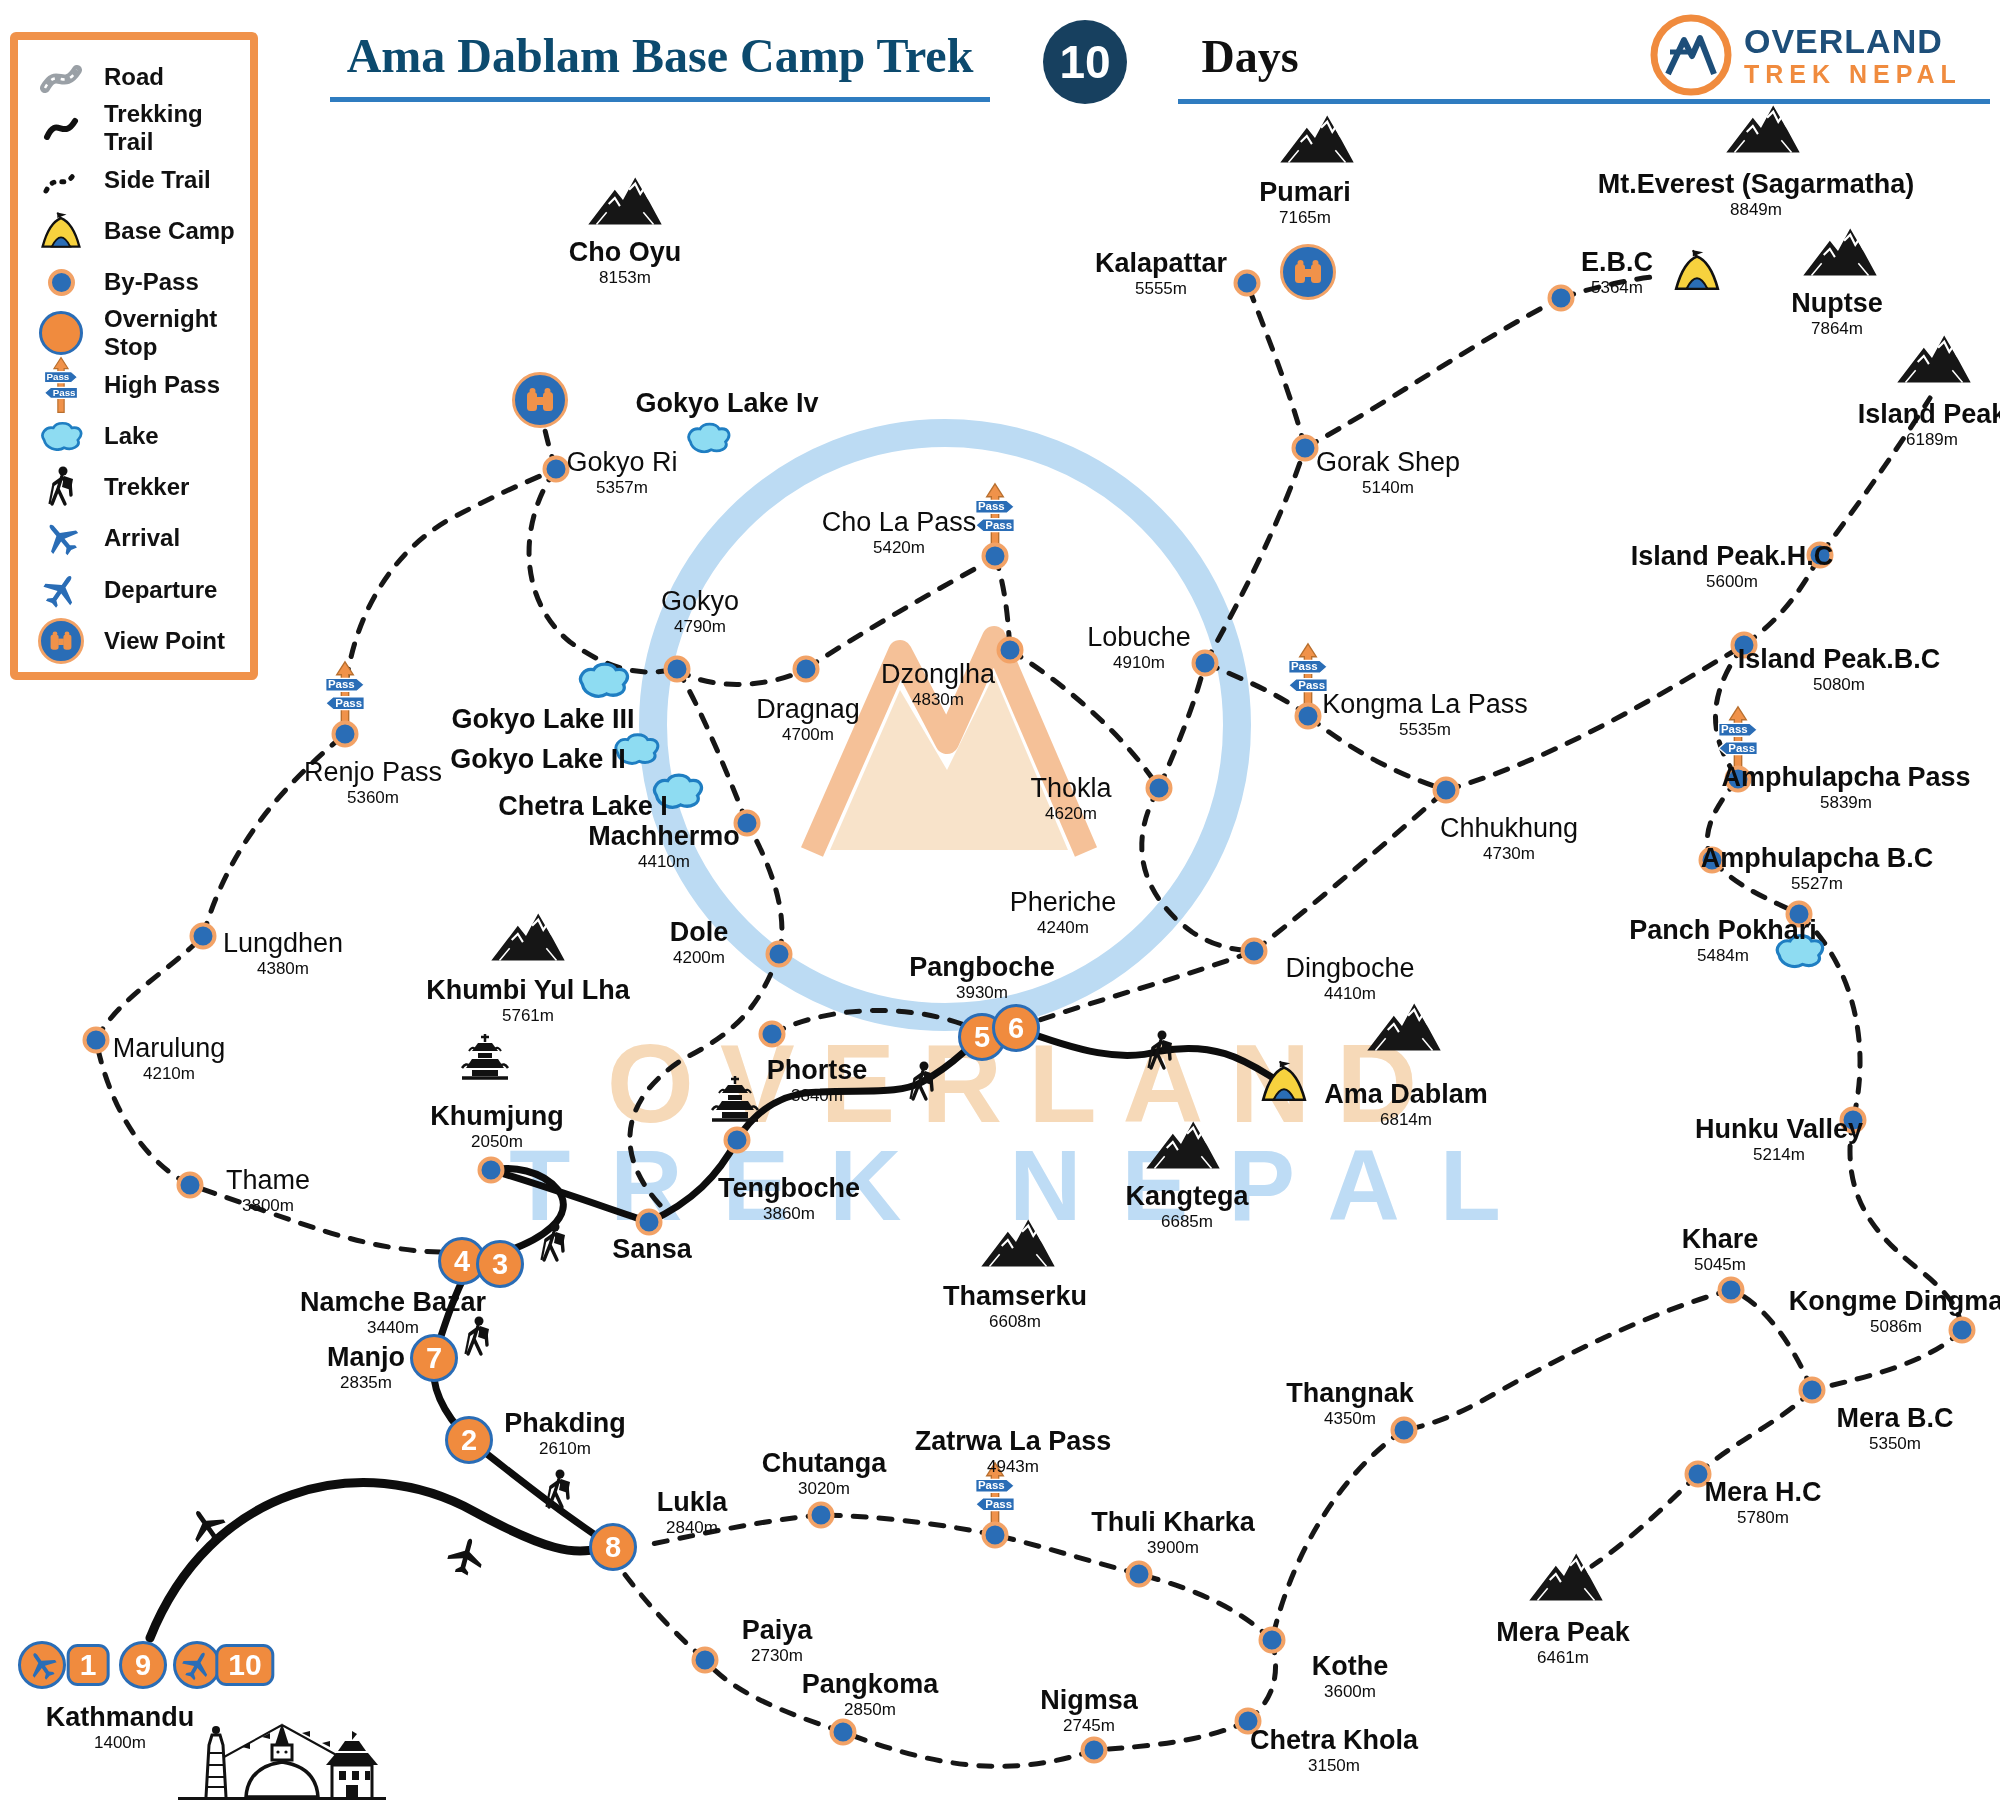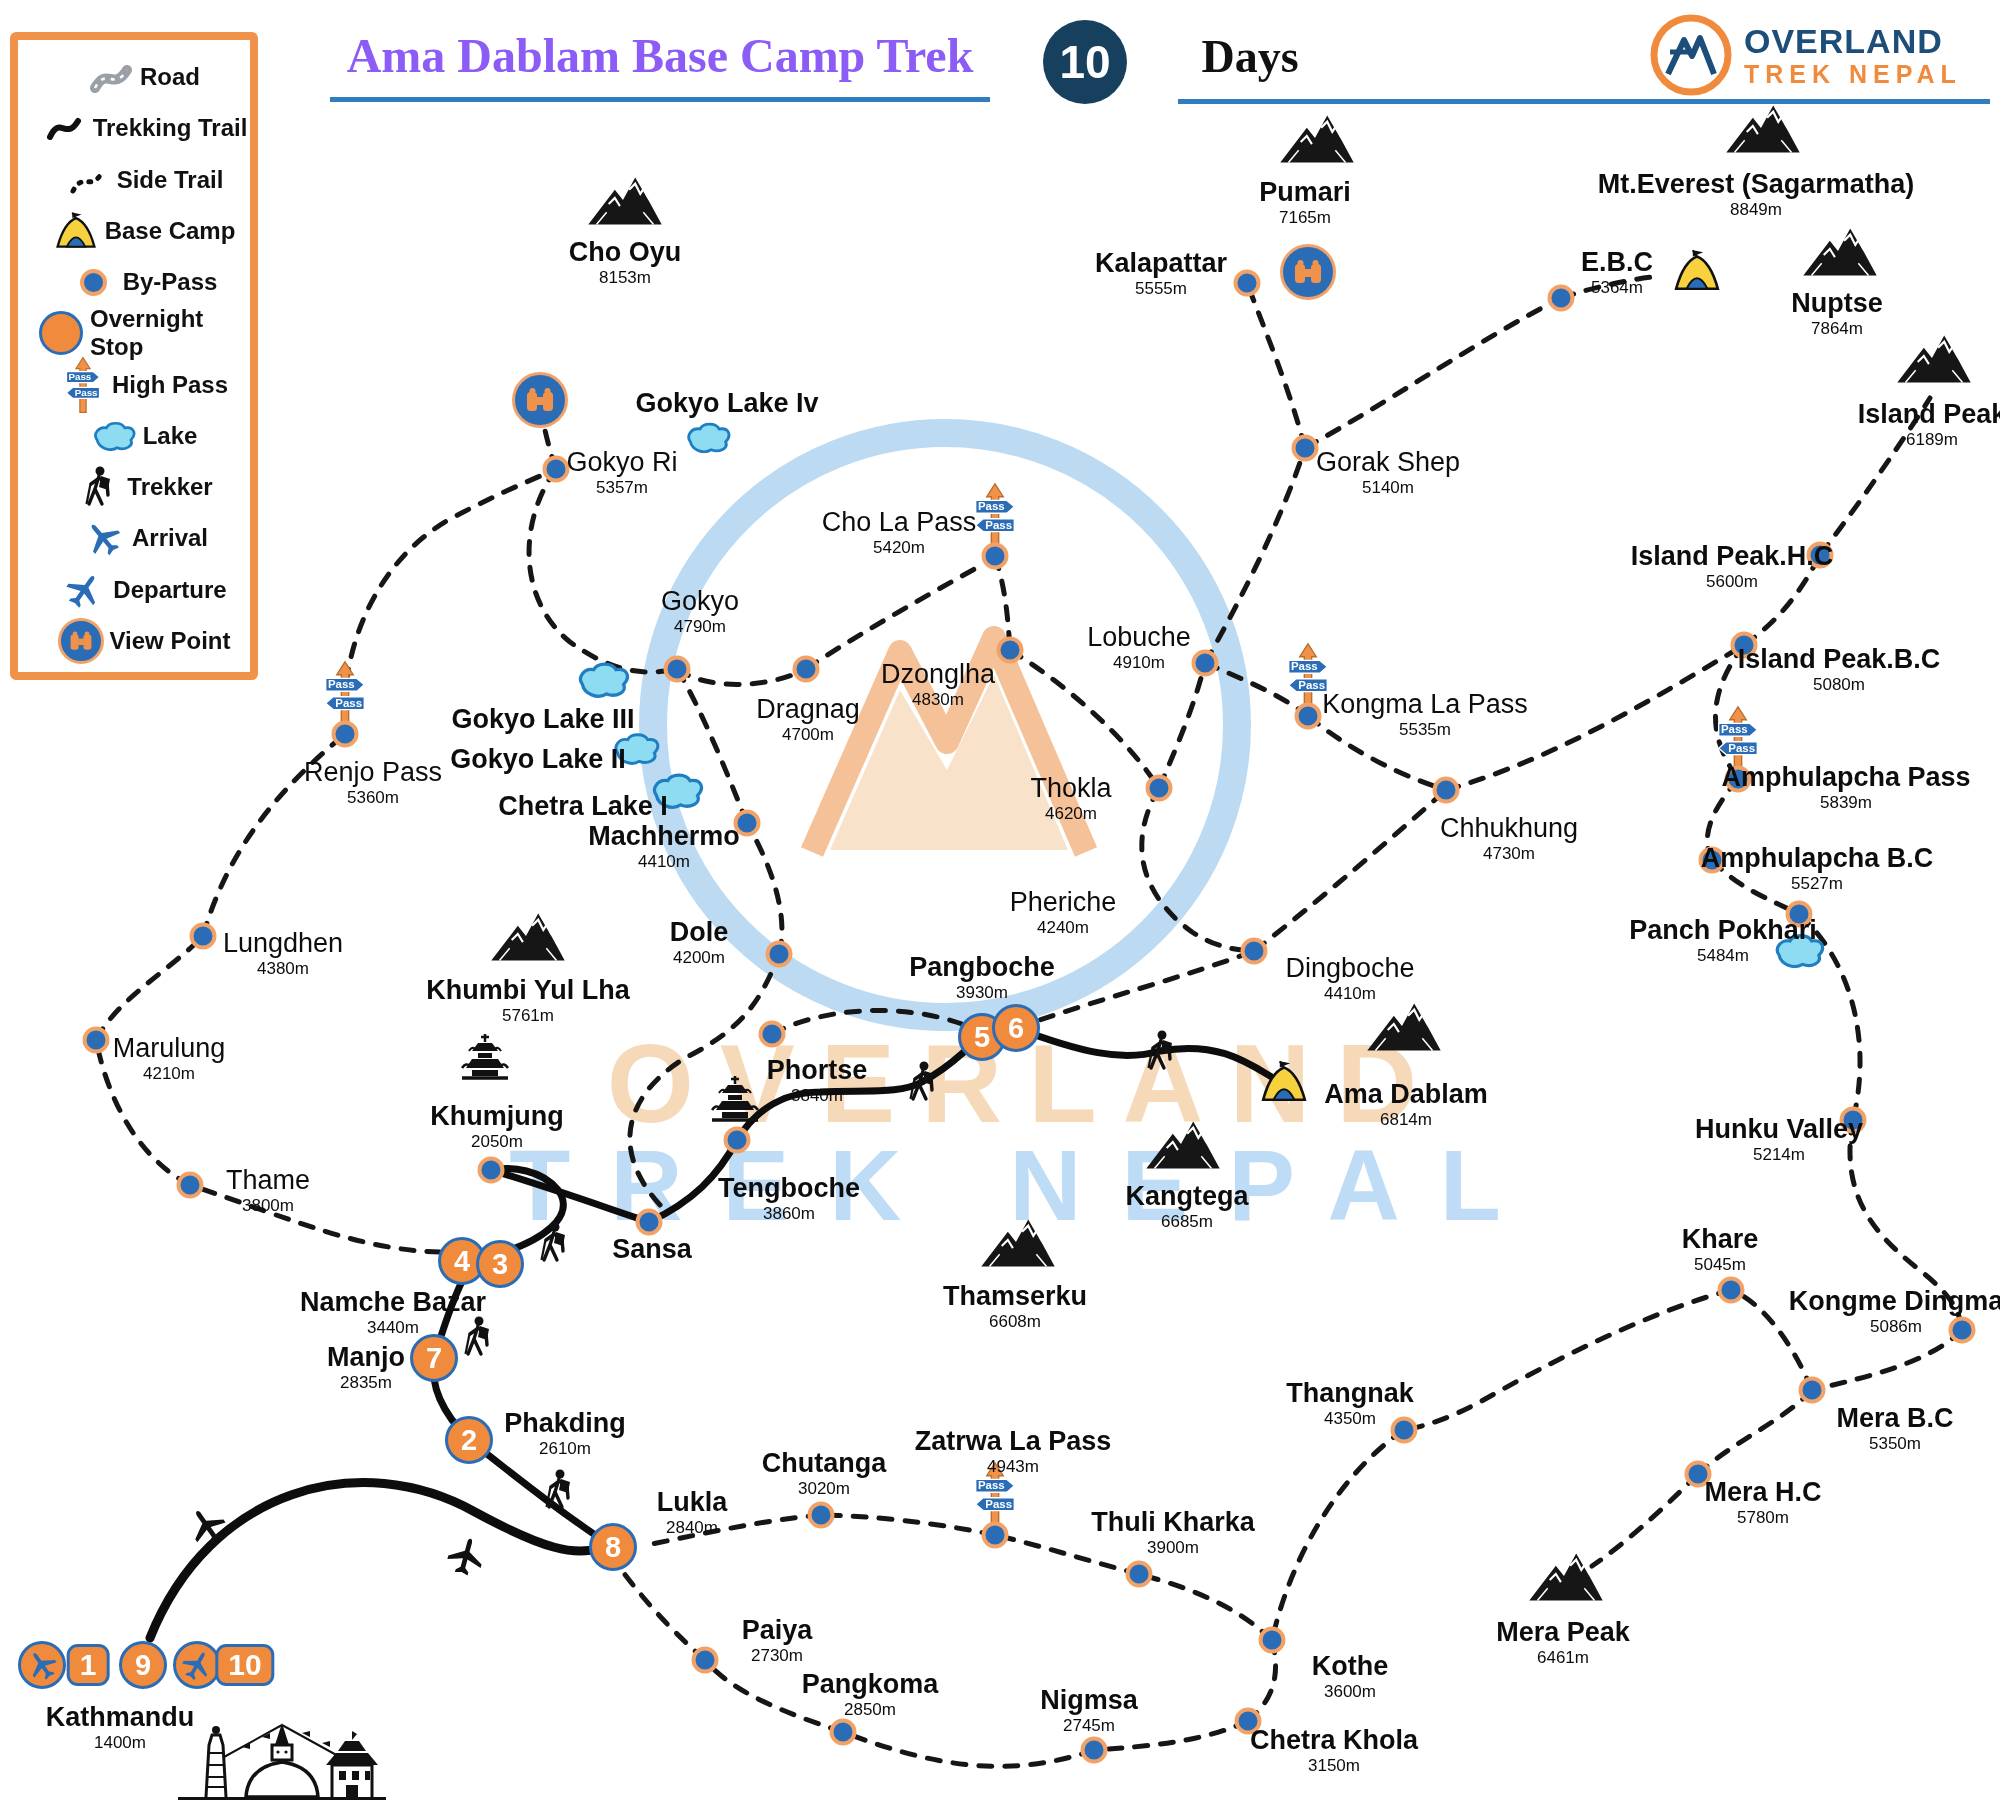--- a/index.html
+++ b/index.html
@@ -1,36 +1,36 @@
 <!DOCTYPE html>
 <html><head>
 <meta charset="utf-8">
 <style>
   html,body{margin:0;padding:0;background:#ffffff;}
   #stage{position:relative;width:2000px;height:1800px;background:#ffffff;overflow:hidden;
          font-family:"Liberation Sans", sans-serif;}
   svg.layer{position:absolute;left:0;top:0;}
   
   #title{position:absolute;left:330px;top:28px;width:660px;text-align:center;
-         font-family:"Liberation Serif", serif;font-weight:700;font-size:48px;color:#8b5cf6;}
+         font-family:"Liberation Serif", serif;font-weight:700;font-size:48px;color:#0c4a6e;}
   #title-underline{position:absolute;left:330px;top:97px;width:660px;height:5px;background:#2F7CC0;}
   #days-underline{position:absolute;left:1178px;top:99px;width:812px;height:5px;background:#2F7CC0;}
   #days-circle{position:absolute;left:1043px;top:20px;width:84px;height:84px;border-radius:50%;
 length:84px;background:#17405F;color:#fff;display:flex;align-items:center;justify-content:center;
          font-size:46px;font-weight:800;background:#17405F;}
   #days-word{position:absolute;left:1180px;top:30px;width:140px;text-align:center;
          font-family:"Liberation Serif", serif;font-weight:700;font-size:46px;color:#111;}
   #logo{position:absolute;left:1648px;top:12px;display:flex;align-items:center;gap:10px;}
   #logo .l1{font-size:34px;font-weight:800;color:#1D4E79;letter-spacing:1px;line-height:1.05;}
   #logo .l2{font-size:25px;font-weight:700;color:#F08B3E;letter-spacing:6px;line-height:1.25;}
   
   #legend{position:absolute;left:10px;top:32px;width:248px;height:648px;border:8px solid #F0924A;
           border-radius:6px;background:#fff;box-sizing:border-box;padding:14px 0 8px 14px;
           display:flex;flex-direction:column;justify-content:space-between;z-index:40;}
-  .lrow{display:flex;align-items:center;height:46px;justify-content:center;}
+  .lrow{display:flex;align-items:center;gap:14px;height:46px;}
   .lico{width:58px;display:flex;align-items:center;justify-content:center;flex:0 0 58px;}
   .ltxt{font-size:24px;font-weight:700;color:#111;}
   
   #markers{position:absolute;left:0;top:0;width:2000px;height:1800px;z-index:20;}
   .mk{position:absolute;transform:translate(-50%,-50%);display:flex;align-items:center;justify-content:center;}
   .bypass{width:27px;height:27px;border-radius:50%;background:#2A6DB6;border:4px solid #F2A266;box-sizing:border-box;}
   .stopn{width:48px;height:48px;border-radius:50%;background:#F08B3E;border:3px solid #2A6DB6;box-sizing:border-box;
          color:#fff;font-size:29px;font-weight:800;display:flex;align-items:center;justify-content:center;}
   .pill{height:42px;border-radius:11px;background:#F08B3E;border:3px solid #2A6DB6;box-sizing:border-box;
         color:#fff;font-size:30px;font-weight:800;display:flex;align-items:center;justify-content:center;padding:0 10px;}

